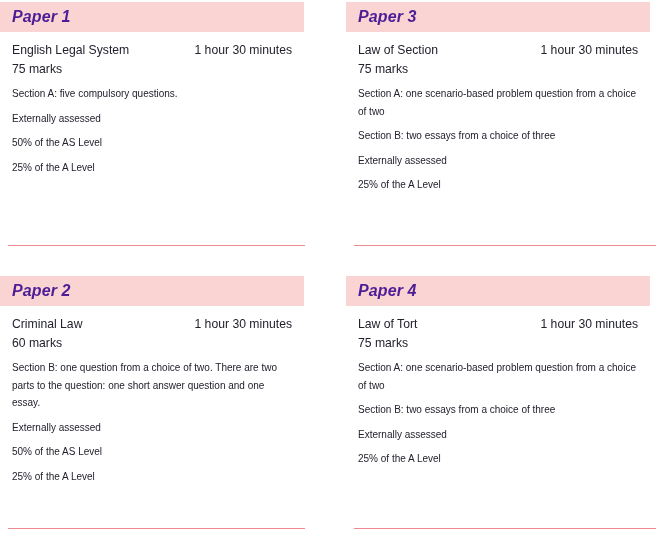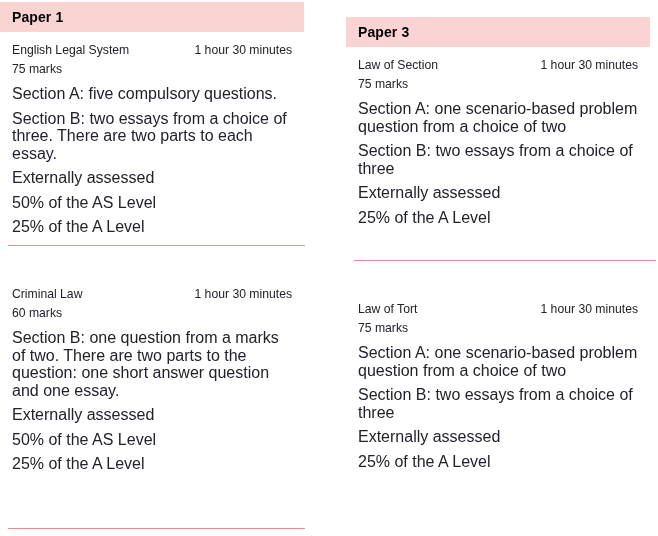--- a/index.html
+++ b/index.html
@@ -22,37 +22,38 @@
     box-sizing: border-box;
   }
 
   .card {
     position: absolute;
     width: 304px;
     box-sizing: border-box;
   }
 
   .card.col-left  { left: 0px; }
-  .card.col-right { left: 346px; margin-top: 15px; }
+  .card.col-right { left: 346px; }
   .card.row-top    { top: 2px; }
   .card.row-bottom { top: 276px; }
 
   .card-header {
     background: #fad4d2;
     height: 30px;
     line-height: 30px;
     padding: 0 12px;
     box-sizing: border-box;
   }
 
   .card-header-title {
-    font-size: 14px;
+    font-size: 16px;
     font-weight: bold;
-    color: #000000;
+    color: #4c1d95;
     letter-spacing: 0.1px;
+    font-style: italic;
   }
 
   .card-body {
     padding: 9px 12px 0 12px;
     box-sizing: border-box;
   }
 
   .title-row {
     display: flex;
     justify-content: space-between;
@@ -65,21 +66,21 @@
   .subject-name { }
   .duration { }
 
   .marks {
     font-size: 12.2px;
     line-height: 18px;
     margin-top: 1px;
   }
 
   .para {
-    font-size: 16px;
+    font-size: 10px;
     line-height: 17.5px;
     margin-top: 7px;
   }
 
   .card-rule {
     position: absolute;
     left: 0;
     height: 0;
     border-top: 1.6px solid #ef8a93;
     width: 304px;
@@ -100,21 +101,20 @@
     <div class="card-header">
       <span class="card-header-title">Paper 1</span>
     </div>
     <div class="card-body">
       <div class="title-row">
         <span class="subject-name">English Legal System</span>
         <span class="duration">1 hour 30 minutes</span>
       </div>
       <div class="marks">75 marks</div>
       <div class="para">Section A: five compulsory questions.</div>
-      <div class="para">Section B: two essays from a choice of three. There are two parts to each essay.</div>
       <div class="para">Externally assessed</div>
       <div class="para">50% of the AS Level</div>
       <div class="para">25% of the A Level</div>
     </div>
     <div class="card-rule"></div>
   </div>
 
   <div class="card col-right row-top">
     <div class="card-header">
       <span class="card-header-title">Paper 3</span>
@@ -127,35 +127,41 @@
       <div class="marks">75 marks</div>
       <div class="para">Section A: one scenario-based problem question from a choice of two</div>
       <div class="para">Section B: two essays from a choice of three</div>
       <div class="para">Externally assessed</div>
       <div class="para">25% of the A Level</div>
     </div>
     <div class="card-rule"></div>
   </div>
 
   <div class="card col-left row-bottom">
+    <div class="card-header">
+      <span class="card-header-title">Paper 2</span>
+    </div>
     <div class="card-body">
       <div class="title-row">
         <span class="subject-name">Criminal Law</span>
         <span class="duration">1 hour 30 minutes</span>
       </div>
       <div class="marks">60 marks</div>
-      <div class="para">Section B: one question from a marks of two. There are two parts to the question: one short answer question and one essay.</div>
+      <div class="para">Section B: one question from a choice of two. There are two parts to the question: one short answer question and one essay.</div>
       <div class="para">Externally assessed</div>
       <div class="para">50% of the AS Level</div>
       <div class="para">25% of the A Level</div>
     </div>
     <div class="card-rule"></div>
   </div>
 
   <div class="card col-right row-bottom">
+    <div class="card-header">
+      <span class="card-header-title">Paper 4</span>
+    </div>
     <div class="card-body">
       <div class="title-row">
         <span class="subject-name">Law of Tort</span>
         <span class="duration">1 hour 30 minutes</span>
       </div>
       <div class="marks">75 marks</div>
       <div class="para">Section A: one scenario-based problem question from a choice of two</div>
       <div class="para">Section B: two essays from a choice of three</div>
       <div class="para">Externally assessed</div>
       <div class="para">25% of the A Level</div>

